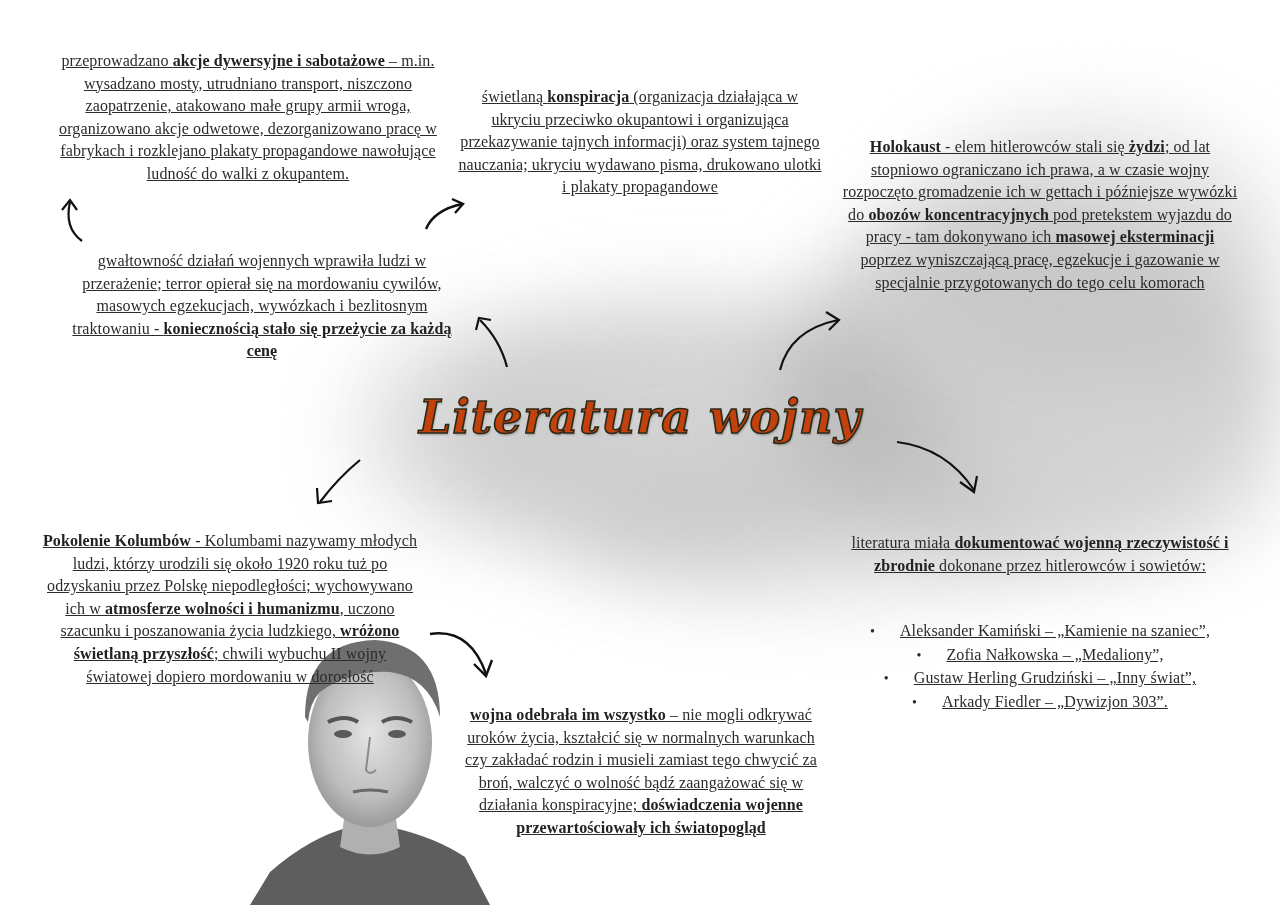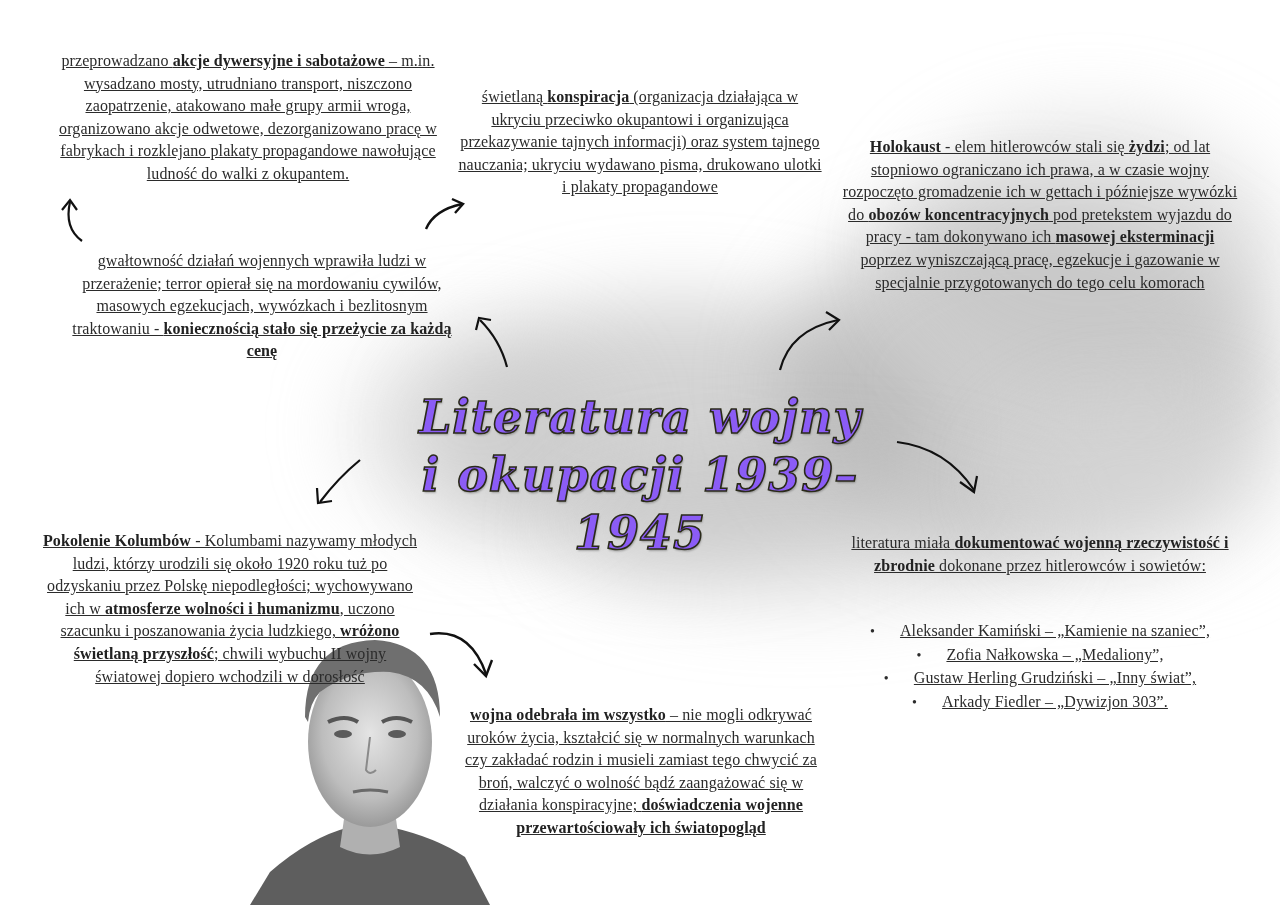--- a/index.html
+++ b/index.html
@@ -31,21 +31,21 @@
     #t-wojna      { left: 456px; top: 692px; width: 370px; margin-top: 12px; }
     #t-dokument   { left: 840px; top: 532px; width: 400px; }
 
     .book-list { list-style: none; margin: 43px 0 0 0; padding: 0; }
     .book-list li { position: relative; }
     .book-list .bullet { display: inline-block; width: 30px; text-align: left; font-size: 14px; }
 
     .title {
       position: absolute; left: 370px; top: 388px; width: 540px; text-align: center;
       font-family: "DejaVu Serif", serif; font-style: italic; font-weight: bold;
-      font-size: 46px; line-height: 58px; color: #8b5cf6;
+      font-size: 46px; line-height: 58px; color: #c2410c;
       -webkit-text-stroke: 1.6px #2a2a1a;
       letter-spacing: 1px;
       text-shadow: 1px 2px 2px rgba(0,0,0,0.25);
     }
     .title span { display: block; }
 
     .arrow { position: absolute; overflow: visible; }
 
     .photo {
       position: absolute; left: 250px; top: 622px; width: 240px; height: 283px;
@@ -121,25 +121,24 @@
 <div class="txt" id="t-holokaust">
   <b>Holokaust</b><span> - elem hitlerowców stali się </span><b>żydzi</b><span>; od lat stopniowo ograniczano ich prawa, a w czasie wojny rozpoczęto gromadzenie ich w gettach i późniejsze wywózki do </span><b>obozów koncentracyjnych</b><span> pod pretekstem wyjazdu do pracy - tam dokonywano ich </span><b>masowej eksterminacji</b><span> poprzez wyniszczającą pracę, egzekucje i gazowanie w specjalnie przygotowanych do tego celu komorach</span>
 </div>
 
 <div class="txt" id="t-terror">
   <span>gwałtowność działań wojennych wprawiła ludzi w przerażenie; terror opierał się na mordowaniu cywilów, masowych egzekucjach, wywózkach i bezlitosnym traktowaniu - </span><b>koniecznością stało się przeżycie za każdą cenę</b>
 </div>
 
 <div class="title">
   <span>Literatura wojny</span>
-  <span>i okupacji 1939–1945</span>
 </div>
 
 <div class="txt" id="t-kolumbowie">
-  <b>Pokolenie Kolumbów</b><span> - Kolumbami nazywamy młodych ludzi, którzy urodzili się około 1920 roku tuż po odzyskaniu przez Polskę niepodległości; wychowywano ich w </span><b>atmosferze wolności i humanizmu</b><span>, uczono szacunku i poszanowania życia ludzkiego, </span><b>wróżono świetlaną przyszłość</b><span>; chwili wybuchu II wojny światowej dopiero wchodzili w dorosłość</span>
+  <b>Pokolenie Kolumbów</b><span> - Kolumbami nazywamy młodych ludzi, którzy urodzili się około 1920 roku tuż po odzyskaniu przez Polskę niepodległości; wychowywano ich w </span><b>atmosferze wolności i humanizmu</b><span>, uczono szacunku i poszanowania życia ludzkiego, </span><b>wróżono świetlaną przyszłość</b><span>; chwili wybuchu II wojny światowej dopiero mordowaniu w dorosłość</span>
 </div>
 
 <div class="txt" id="t-wojna">
   <b>wojna odebrała im wszystko</b><span> – nie mogli odkrywać uroków życia, kształcić się w normalnych warunkach czy zakładać rodzin i musieli zamiast tego chwycić za broń, walczyć o wolność bądź zaangażować się w działania konspiracyjne; </span><b>doświadczenia wojenne przewartościowały ich światopogląd</b>
 </div>
 
 <div class="txt" id="t-dokument">
   <span>literatura miała </span><b>dokumentować wojenną rzeczywistość i zbrodnie</b><span> dokonane przez hitlerowców i sowietów:</span>
   <ul class="book-list">
     <li><span class="bullet">•</span><span>Aleksander Kamiński – „Kamienie na szaniec”,</span></li>

